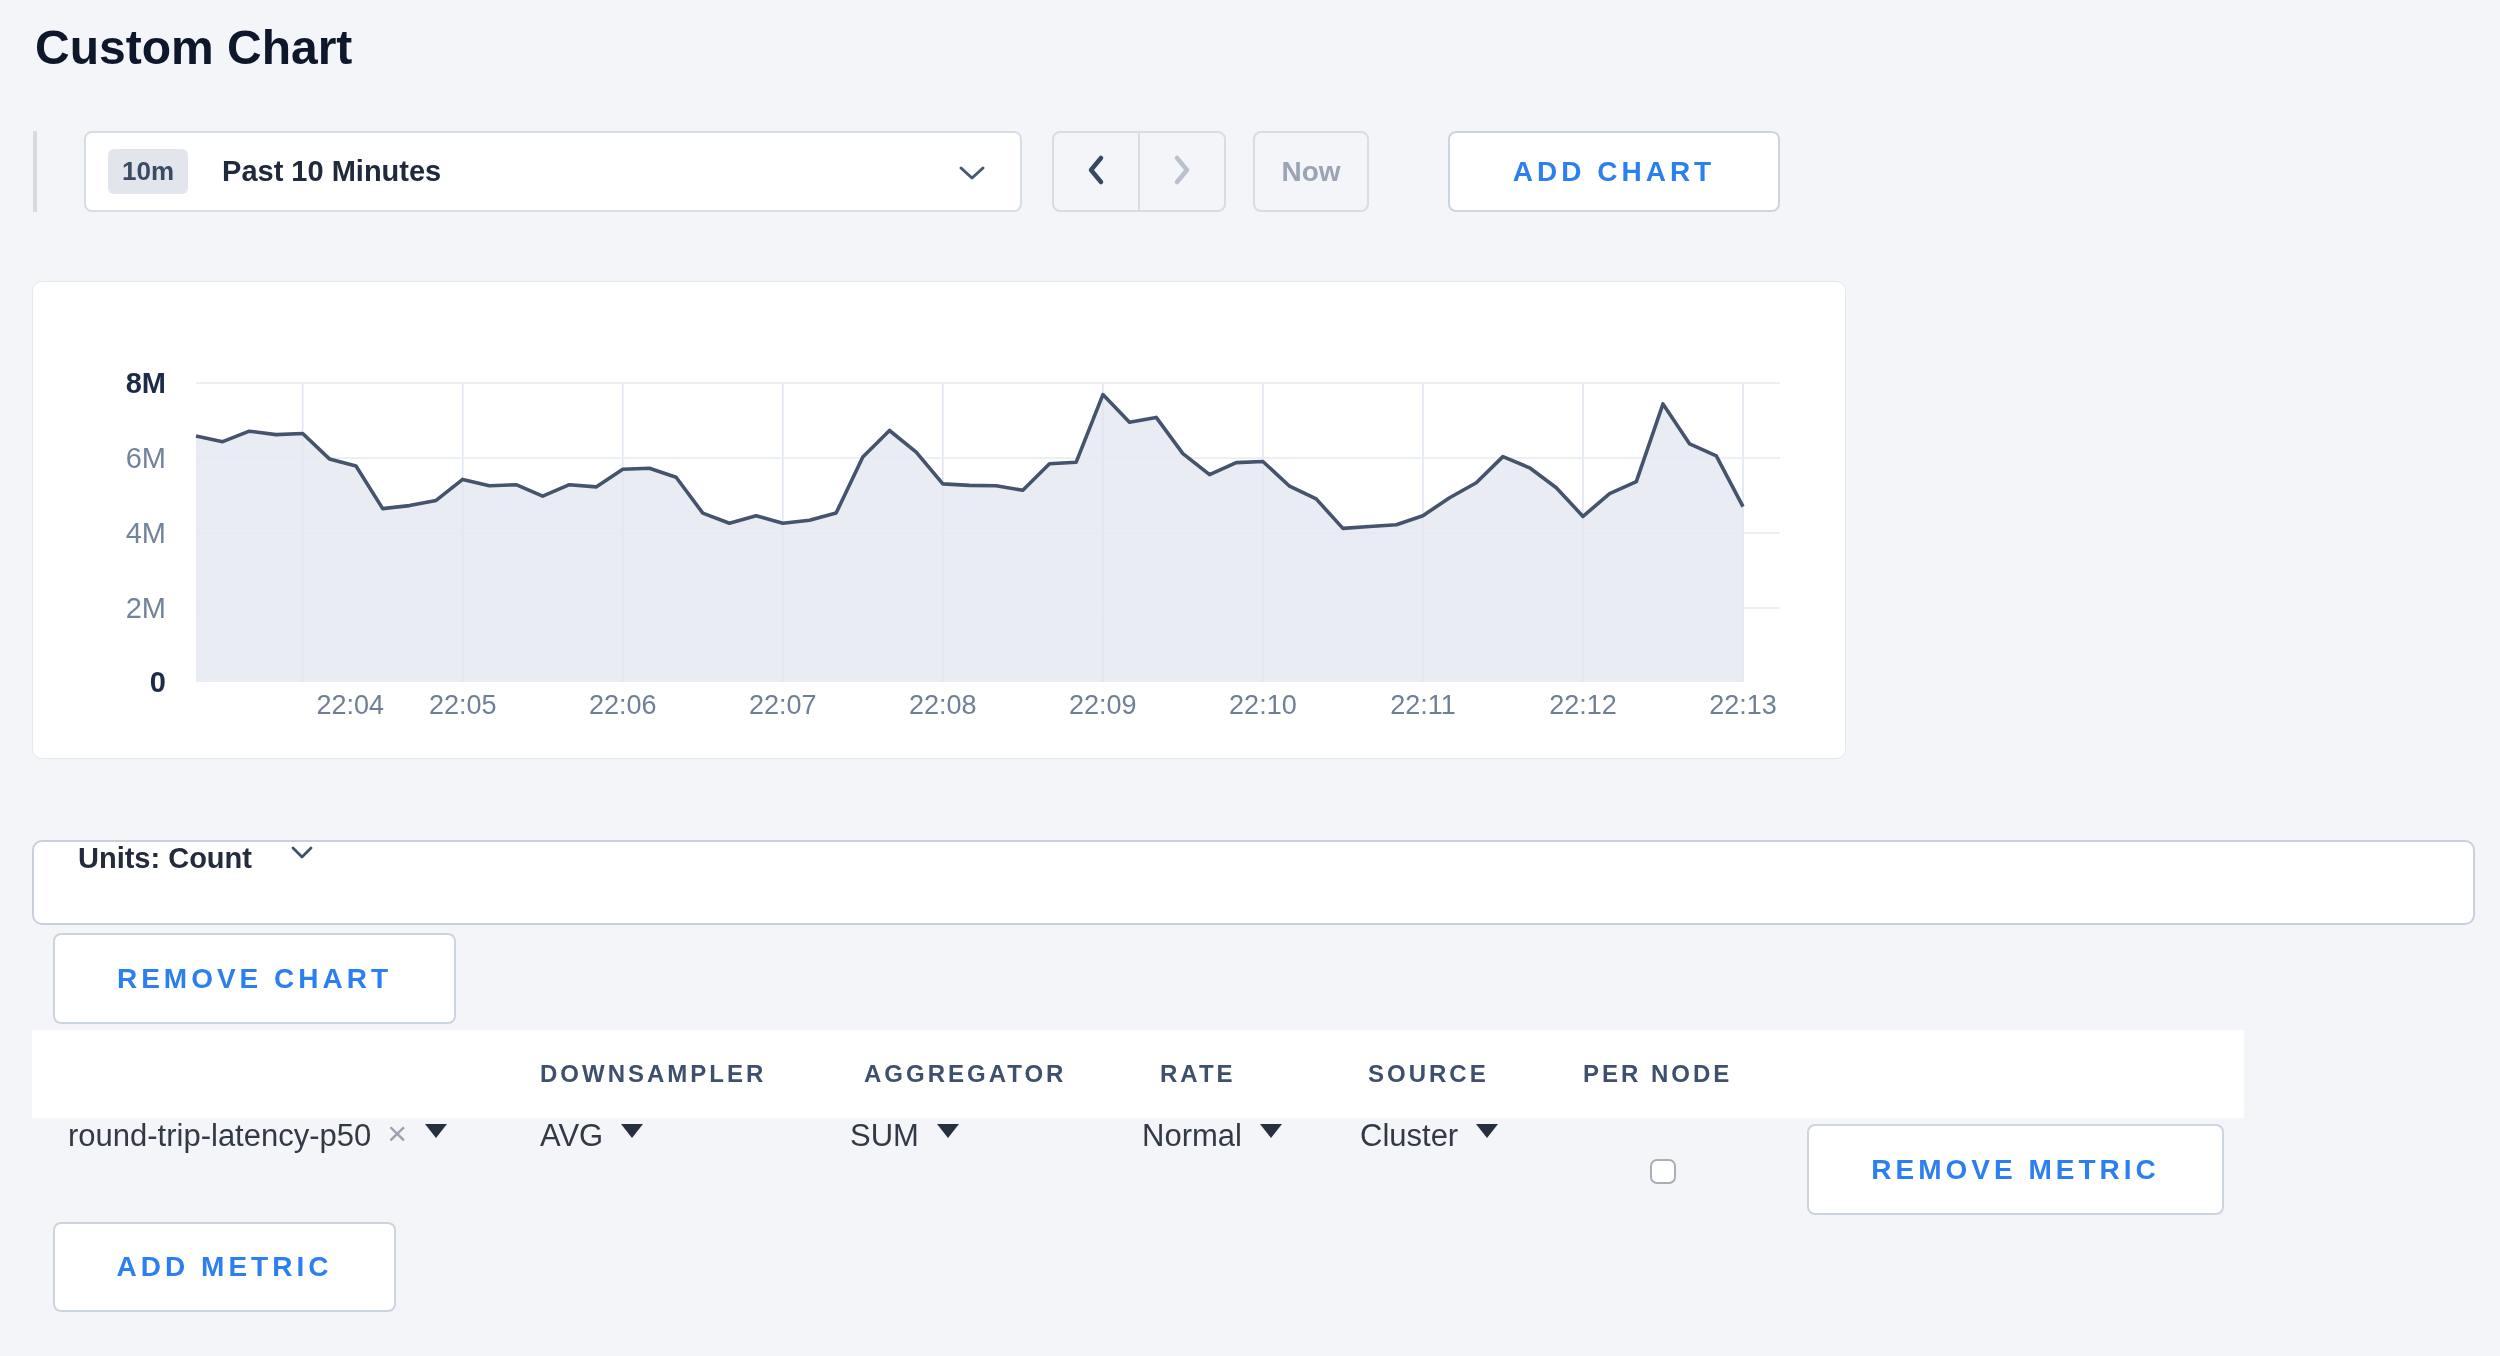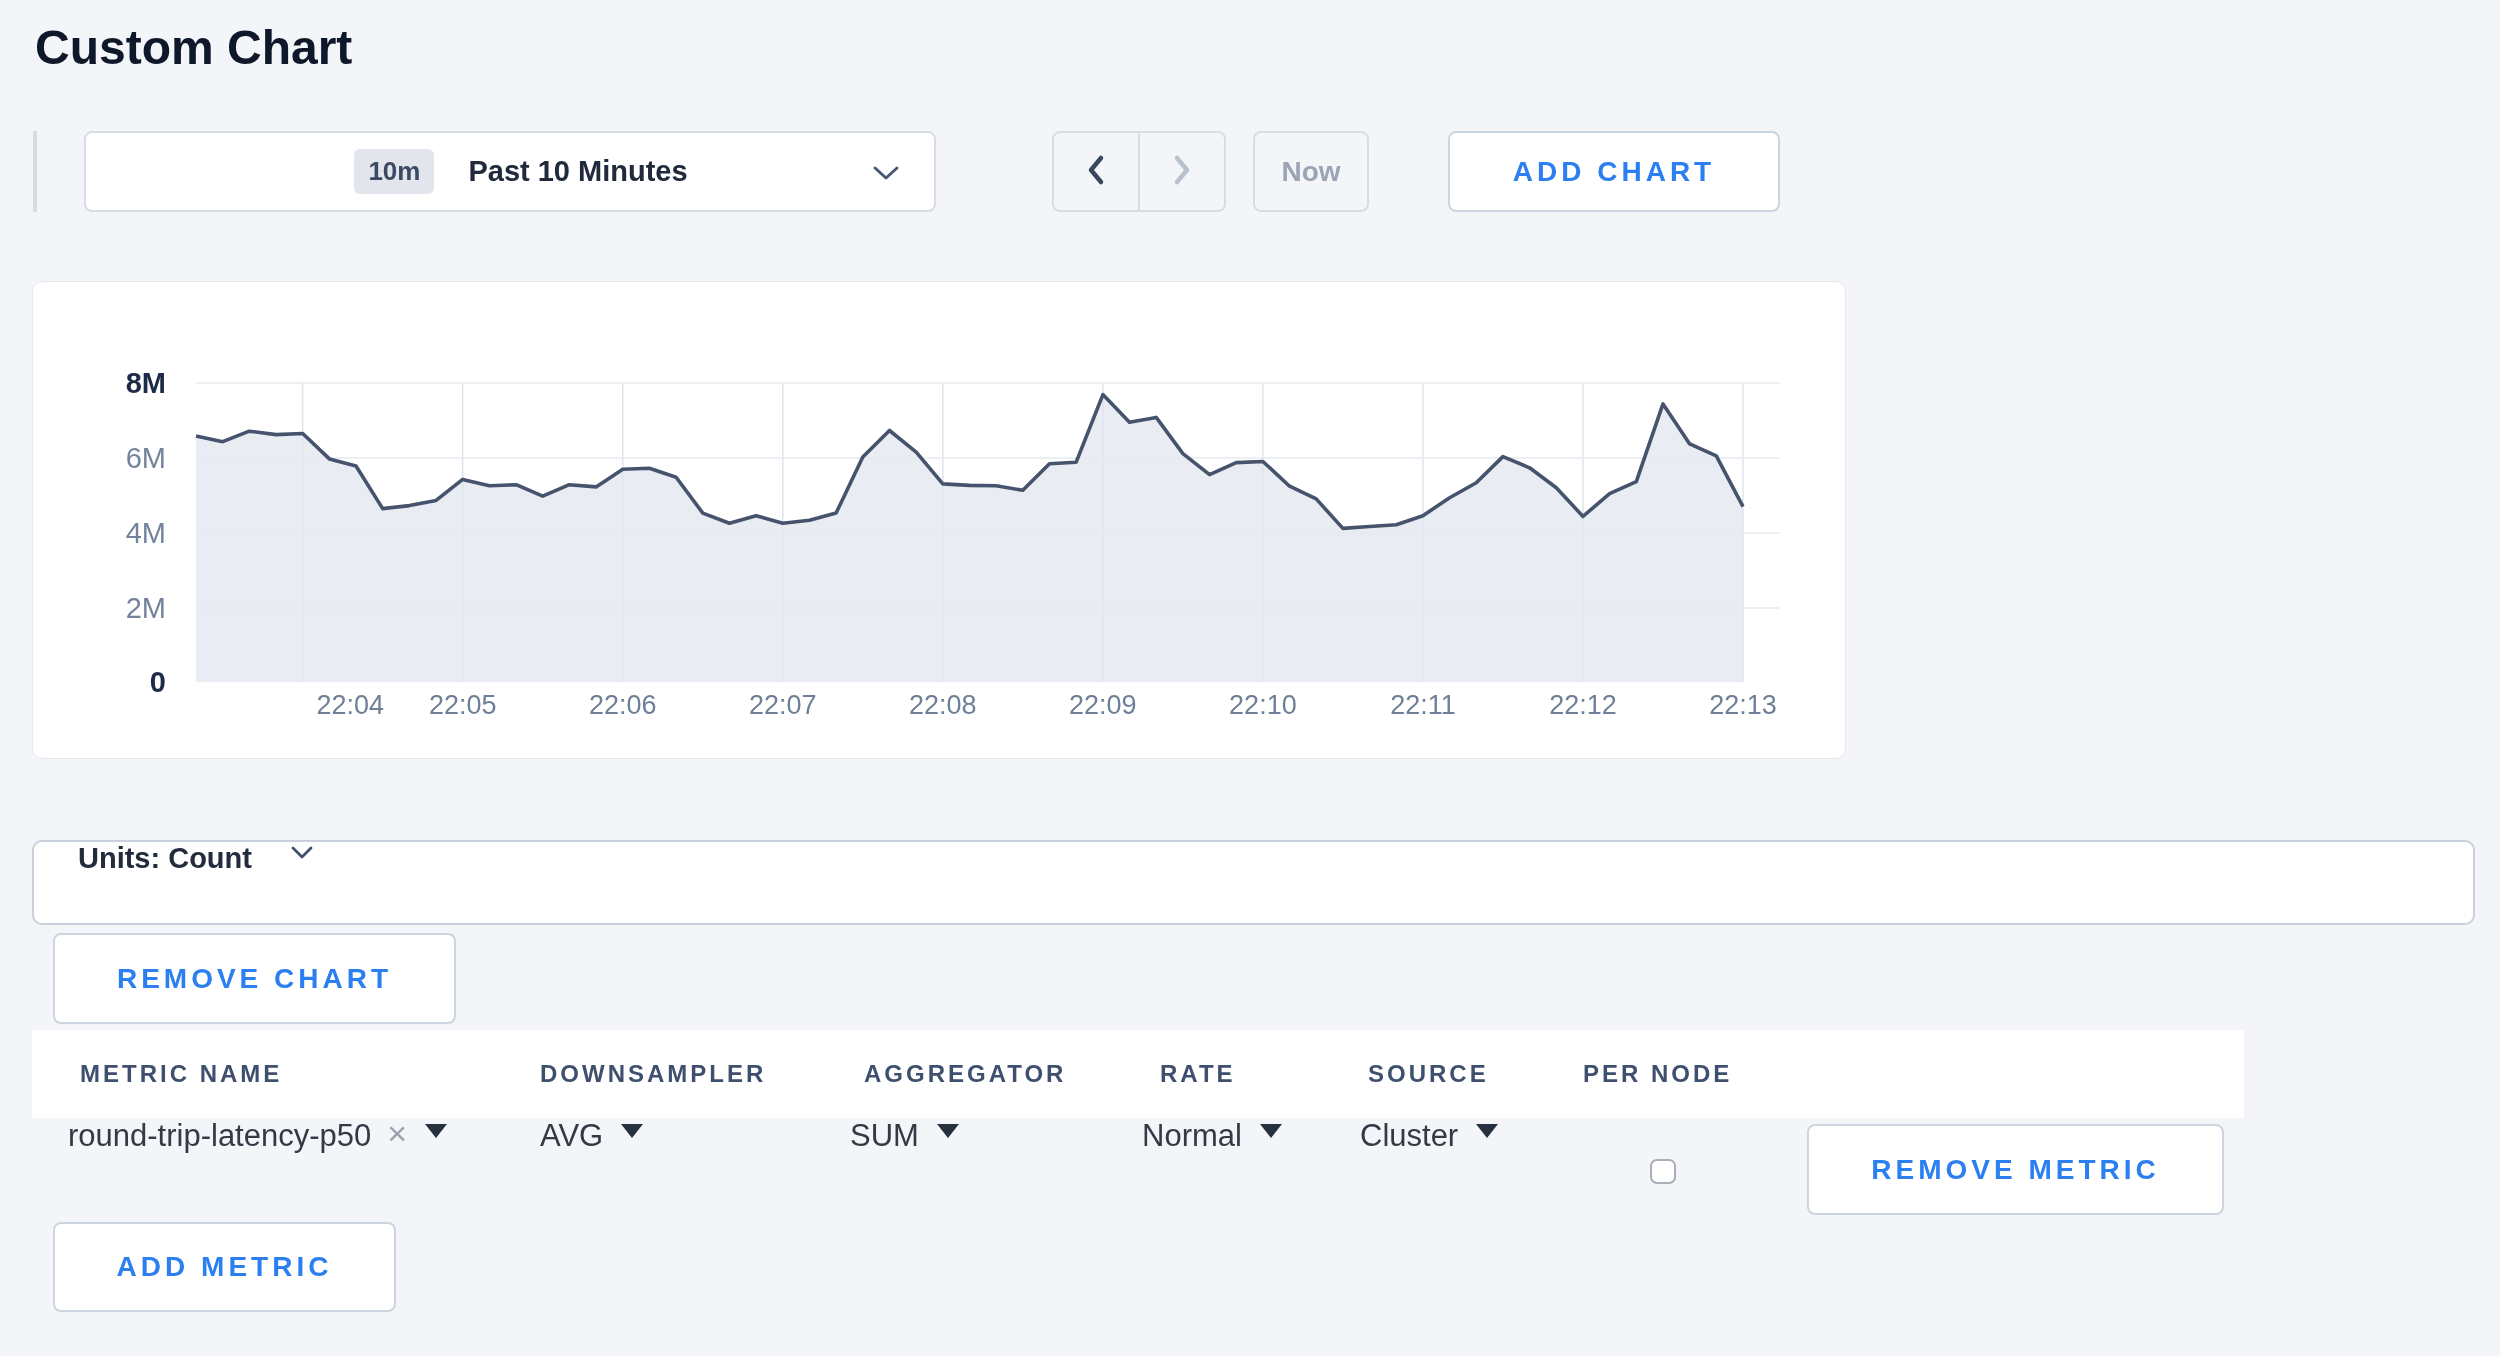--- a/index.html
+++ b/index.html
@@ -11,23 +11,23 @@
   }
   .page-title{
     position:absolute;left:35px;top:20px;
     font-size:48px;font-weight:700;color:#0f172a;
   }
   
   .toolbar-divider{
     position:absolute;left:33px;top:131px;width:4px;height:81px;background:#d7dbe2;
   }
   .range-select{
-    position:absolute;left:84px;top:131px;width:852px;height:81px;
+    position:absolute;left:84px;top:131px;width:938px;height:81px;
     background:#ffffff;border:2px solid #d7dce5;border-radius:8px;box-sizing:border-box;
-    display:flex;align-items:center;cursor:pointer;justify-content:center;
+    display:flex;align-items:center;cursor:pointer;
   }
   .range-badge{
     margin-left:22px;background:#e2e5ec;border-radius:6px;
     padding:7px 14px;font-weight:700;font-size:26px;color:#3c4b64;
   }
   .range-label{margin-left:34px;font-weight:700;font-size:29px;color:#202a3c;}
   .range-chevron{position:absolute;right:34px;top:32px;}
   .pager{
     position:absolute;left:1052px;top:131px;width:174px;height:81px;
     border:2px solid #d7dce5;border-radius:8px;box-sizing:border-box;display:flex;
@@ -182,21 +182,20 @@
         <polyline points="3,2 12,11 21,2" fill="none" stroke="#3e506d" stroke-width="2.8" stroke-linecap="round" stroke-linejoin="round"></polyline>
       </svg>
   </span>
 </div>
 
 <div class="btn-outline remove-chart-btn">
   <span>REMOVE CHART</span>
 </div>
 
 <div class="table-header-band">
-  <span class="th" style="left:48px">METRIC NAME</span>
   <span class="th" style="left:508px">DOWNSAMPLER</span>
   <span class="th" style="left:832px">AGGREGATOR</span>
   <span class="th" style="left:1128px">RATE</span>
   <span class="th" style="left:1336px">SOURCE</span>
   <span class="th" style="left:1551px">PER NODE</span>
 </div>
 
 <div class="cell" style="left:68px">
   <span>round-trip-latency-p50</span>
   <span class="clear-x">×</span>

